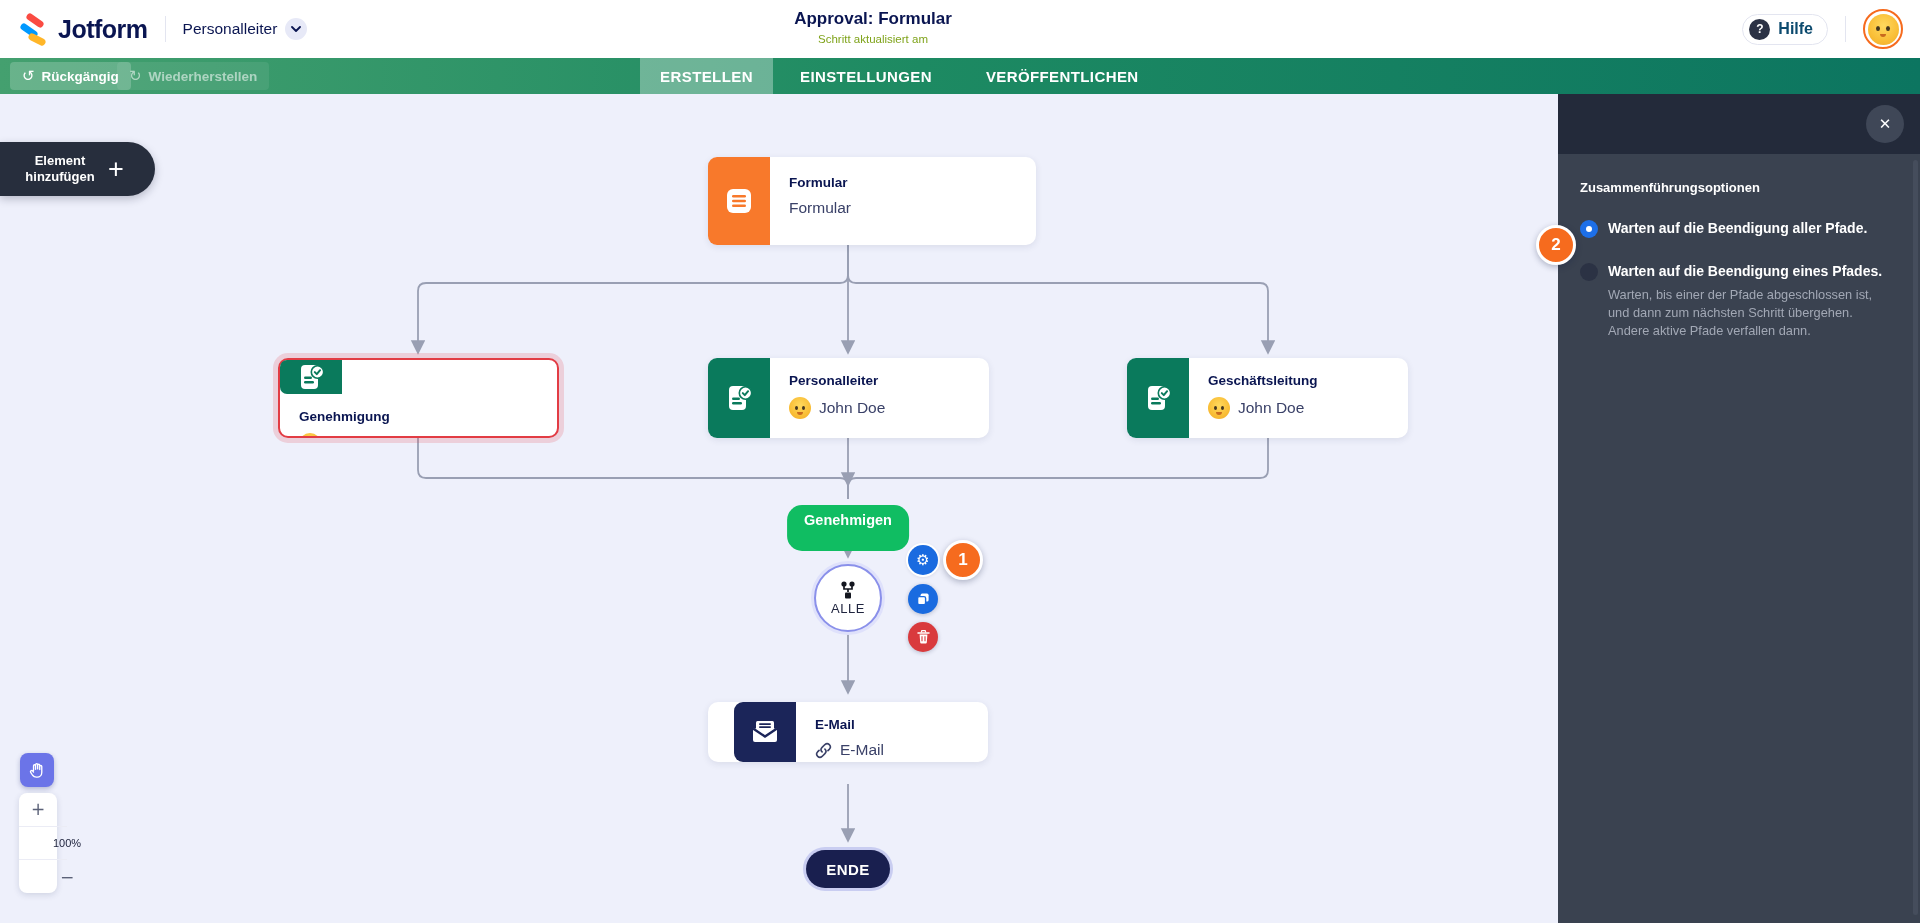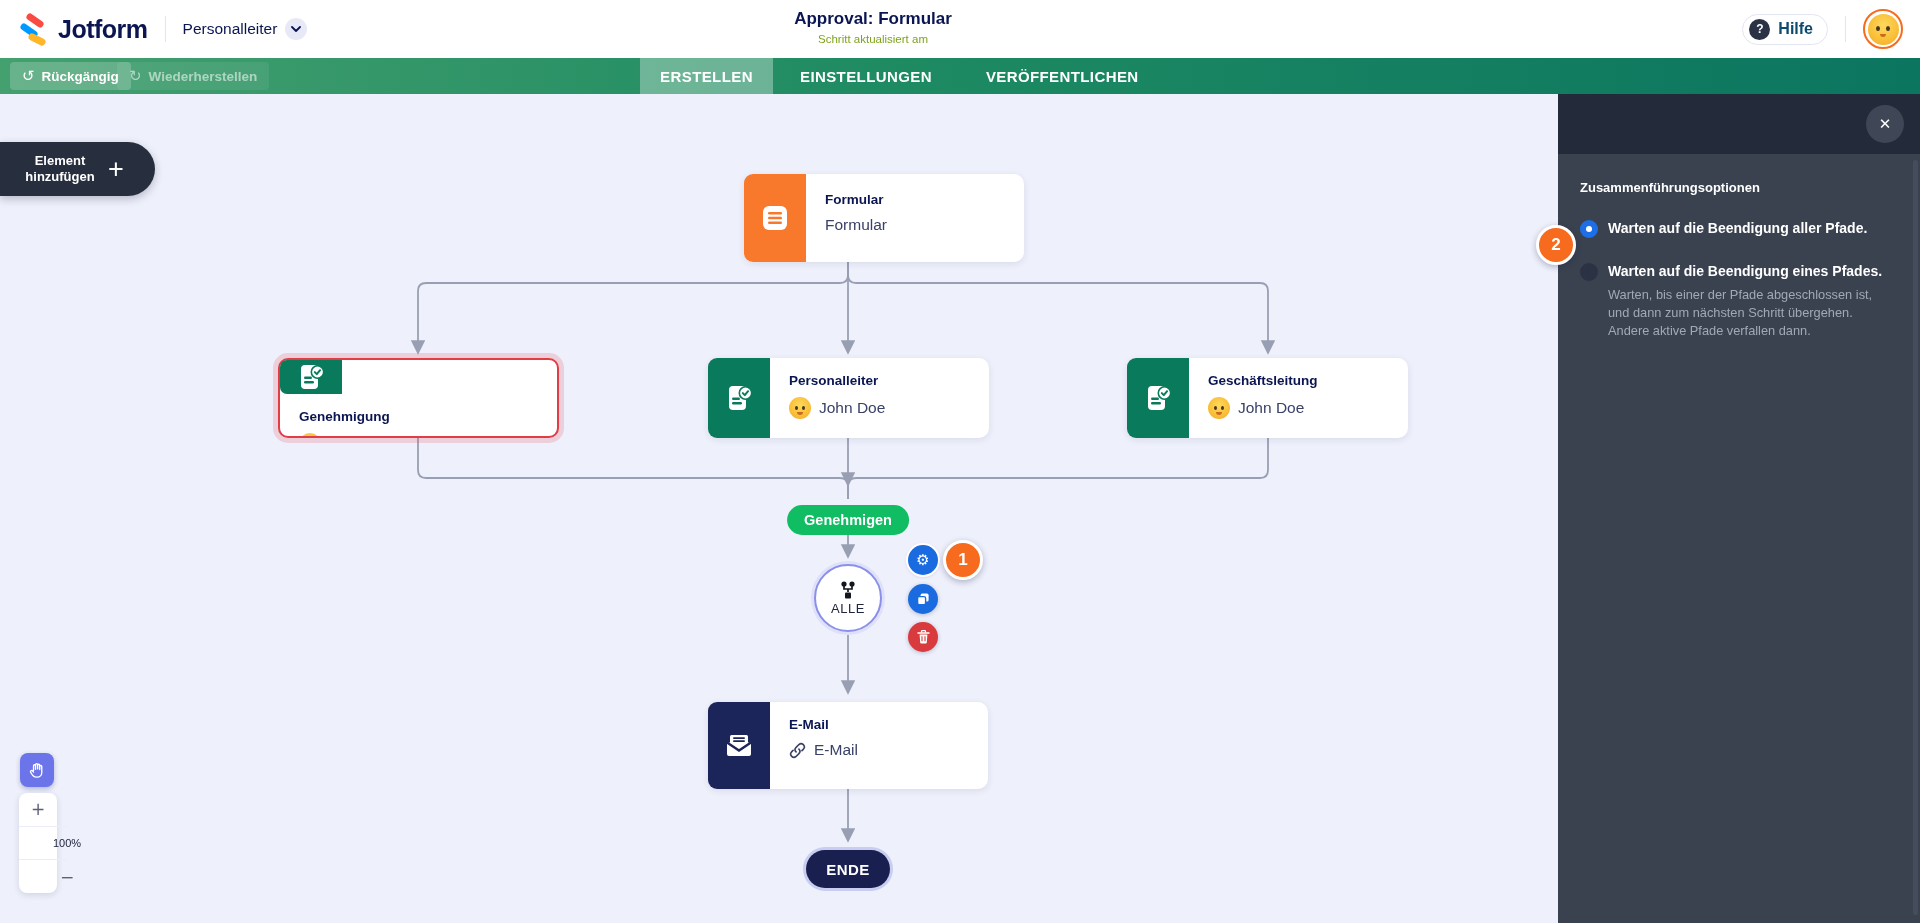--- a/index.html
+++ b/index.html
@@ -47,33 +47,33 @@
 
   .add-el { position:absolute; left:0; top:48px; width:155px; height:54px; background:#272e3d; border-radius:0 27px 27px 0; box-shadow:0 3px 8px rgba(20,25,50,0.25); display:flex; align-items:center; cursor:pointer; z-index:5; }
   .add-el-label { color:#fff; font-size:13px; font-weight:700; line-height:1.25; text-align:center; width:92px; margin-left:14px; }
   .add-el-plus { color:#fff; font-size:27px; font-weight:300; margin-left:2px; }
 
   .node { position:absolute; background:#fff; border-radius:10px; box-shadow:0 2px 7px rgba(35,45,90,0.10); display:flex; z-index:4; cursor:pointer; }
   .node-iconbox { width:62px; border-radius:9px 0 0 9px; display:flex; align-items:center; justify-content:center; flex:0 0 auto; }
   .node-body { padding:15px 16px 0 19px; overflow:hidden; }
   .node-title { font-size:13.5px; font-weight:700; color:#0a1551; }
   .node-sub { font-size:15.5px; color:#3a4168; margin-top:9px; display:flex; align-items:center; gap:8px; }
-  .n-form { left:708px; top:80px; width:280px; height:88px;margin-left:36px; }
+  .n-form { left:708px; top:63px; width:328px; height:88px; }
   .n-form .node-body { padding-top:18px; }
   .n-appr { top:264px; width:281px; height:80px; }
   .n-appr .node-iconbox { background:#0a7a5c; }
   .n-appr1 { left:278px; border:2px solid #e23c44; box-shadow:0 0 0 5px rgba(230,73,92,0.20);flex-direction:column; }
   .n-appr1 .node-iconbox { border-radius:7px 0 0 7px; }
   .n-appr2 { left:708px; }
   .n-appr3 { left:1127px; }
-  .n-email { left:708px; top:608px; width:280px; height:87px; }
+  .n-email { left:708px; top:608px; width:280px; height:60px;padding-left:26px; }
   .n-email .node-iconbox { background:#1b2559; }
   .n-form .node-iconbox { background:#f8792b; }
 
-  .branch-badge { position:absolute; left:848px; top:411px; transform:translateX(-50%); height:30px; line-height:30px; padding:0 17px; background:#10bd62; color:#fff; font-size:14.5px; font-weight:700; border-radius:15px; z-index:6; cursor:pointer; }
+  .branch-badge { position:absolute; left:848px; top:411px; transform:translateX(-50%); height:46px; line-height:30px; padding:0 17px; background:#10bd62; color:#fff; font-size:14.5px; font-weight:700; border-radius:15px; z-index:6; cursor:pointer; }
 
   .merge-circle { position:absolute; left:814px; top:470px; width:68px; height:68px; background:#fff; border:2px solid #8a90ea; border-radius:50%; box-shadow:0 0 0 3px #dfe1fb; display:flex; flex-direction:column; align-items:center; justify-content:center; z-index:6; cursor:pointer; }
   .merge-label { font-size:13px; color:#20253f; letter-spacing:0.5px; margin-top:1px; }
 
   .act-btn { position:absolute; left:908px; width:30px; height:30px; border-radius:50%; display:flex; align-items:center; justify-content:center; z-index:7; cursor:pointer; box-shadow:0 1px 4px rgba(20,30,70,0.25); }
   .act-gear { top:451px; background:#1a6be0; box-shadow:0 0 0 2px #fff, 0 1px 4px rgba(20,30,70,0.25); color:#fff; font-size:15px; font-family:"DejaVu Sans",sans-serif; }
   .act-copy { top:490px; background:#1a6be0; }
   .act-del  { top:528px; background:#d93a3d; }
 
   .num-badge { border-radius:50%; background:#f66b1e; border:3px solid #fff; color:#fff; font-weight:700; display:flex; align-items:center; justify-content:center; box-shadow:0 2px 6px rgba(20,30,70,0.3); }

